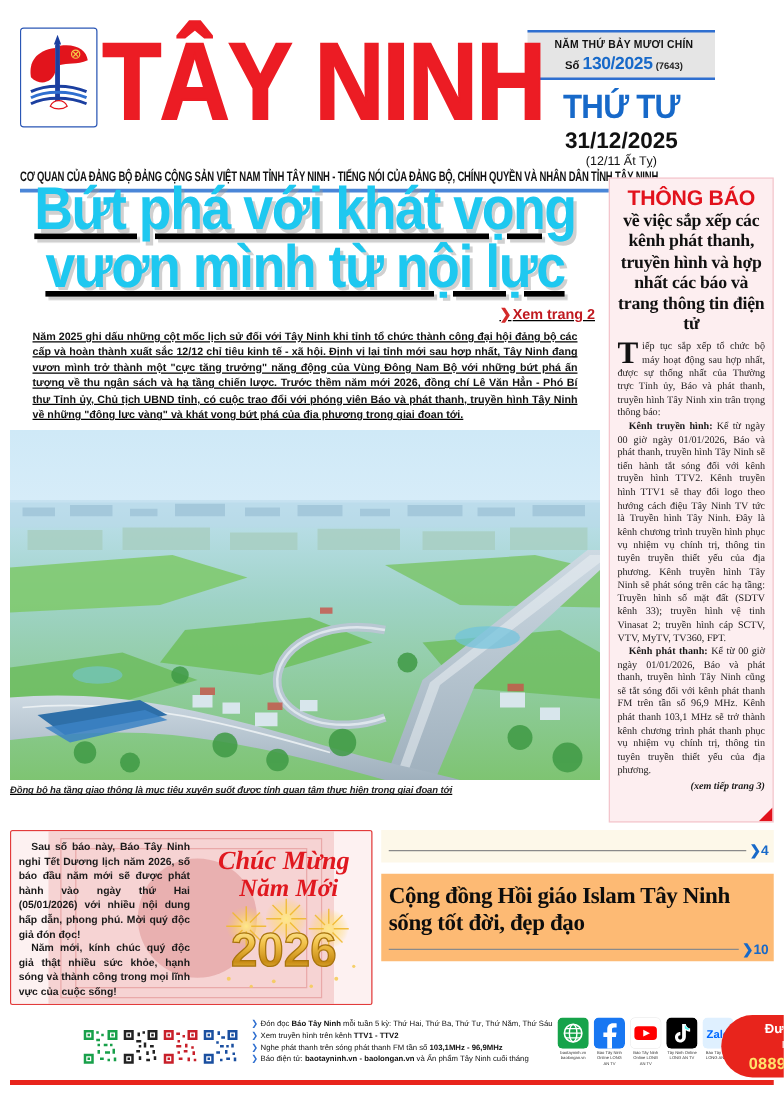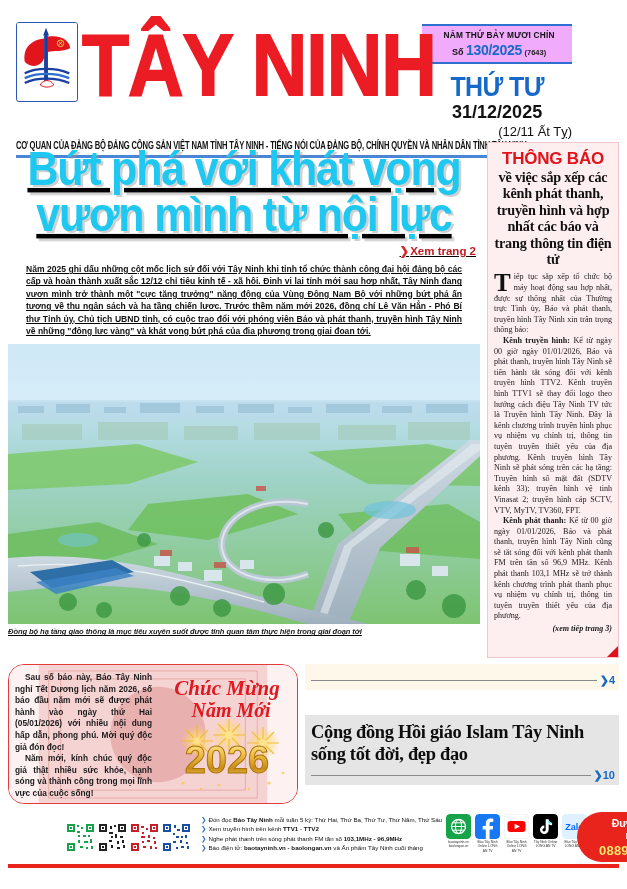--- a/index.html
+++ b/index.html
@@ -29,37 +29,37 @@
     font-size:74px; line-height:74px;
     letter-spacing:-1px;
     transform: scaleX(1.04) scaleY(1.18);
     transform-origin: left top;
     white-space:nowrap;
     -webkit-text-stroke:1.5px #ec1c24;
   }
 
   .mh-right { flex:0 0 auto; width:150px; text-align:center; padding-top:2px; }
   .year-badge {
-    background:#f0abfc; border-top:2px solid #2f6fd0; border-bottom:2px solid #2f6fd0;
+    background:#e5e5e5; border-top:2px solid #2f6fd0; border-bottom:2px solid #2f6fd0;
     padding:4px 0 4px 4px;
   }
   .year-line {
     font-size:8.3px; font-weight:bold; color:#111; letter-spacing:.2px;
     transform: scaleY(1.12); transform-origin:center;
   }
   .issue-line { margin-top:2px; color:#111; font-size:9px; font-weight:bold; }
   .issue-num { color:#1769c9; font-size:14px; font-weight:bold; letter-spacing:-.3px; }
   .issue-paren { font-size:7.5px; color:#222; }
 
   .weekday {
     margin-top:9px; color:#1769c9; font-weight:bold; font-size:25px;
     letter-spacing:-.6px; line-height:26px; transform:scaleY(1.08);
   }
   .fulldate { margin-top:3px; font-size:18px; font-weight:bold; color:#111; }
-  .lunar { font-size:13px; color:#111; margin-top:1px;text-align:right; }
+  .lunar { font-size:10px; color:#111; margin-top:1px; }
 
   .tagline-wrap { margin-top:2px; padding:0 8px; }
   .tagline {
     text-align:center; font-size:7.6px; font-weight:bold; color:#111;
     letter-spacing:-.15px; transform: scaleY(1.45); transform-origin:center;
     white-space:nowrap; width:472px;
   }
   .tag-rule { width:472px; height:2.5px; background:#4a86d8; margin-top:5px; }
 
   
@@ -128,37 +128,37 @@
     border-left:11px solid transparent; border-bottom:11px solid #e2121c;
   }
 
   
   .lower { display:flex; padding:6px 8px 0 8px; gap:7px; }
   .lower-left { width:290px; flex:0 0 auto; position:relative; }
   .lower-right { width:314px; flex:0 0 auto; }
 
   .tet-box {
     position:relative; width:290px; height:140px; overflow:hidden;
-    border:1.6px solid #e23b3b; border-radius:16px; background:#fdf0f0;
+    border:1.6px solid #e23b3b; border-radius:2px; background:#fdf0f0;
     display:flex;
   }
   .tet-bg { position:absolute; inset:0; }
   .tet-text {
     position:relative; width:148px; padding:7px 5px 0 6px;
     font-size:8.3px; line-height:11.6px; color:#1a1a1a; text-align:justify;
     font-weight:600;
   }
   .tet-text p { text-indent:10px; }
   .tet-text b { font-weight:bold; }
   .tet-sign { text-align:right; font-weight:bold; font-size:8.6px; margin-top:4px; }
   .tet-art { position:relative; flex:1 1 auto; }
 
   .hl-card { position:relative; padding:6px 4px 3px 6px; }
   .hl-card.a { background:#fdf8e9; }
-  .hl-card.b { background:#e5e5e5; margin-top:25px; }
+  .hl-card.b { background:#fdba74; margin-top:9px; }
   .hl-title {
     font-family:"Liberation Serif", serif; font-weight:bold;
     font-size:18.4px; line-height:22px; color:#0d0d0d; letter-spacing:-.3px;
   }
   .hl-foot { display:flex; align-items:center; margin-top:4px; }
   .hl-rule { flex:1 1 auto; height:1px; background:#8a8a8a; }
   .hl-page { color:#1769c9; font-weight:bold; font-size:11px; padding-left:3px; }
   .hl-page .chev { font-size:11px; }
 
   

